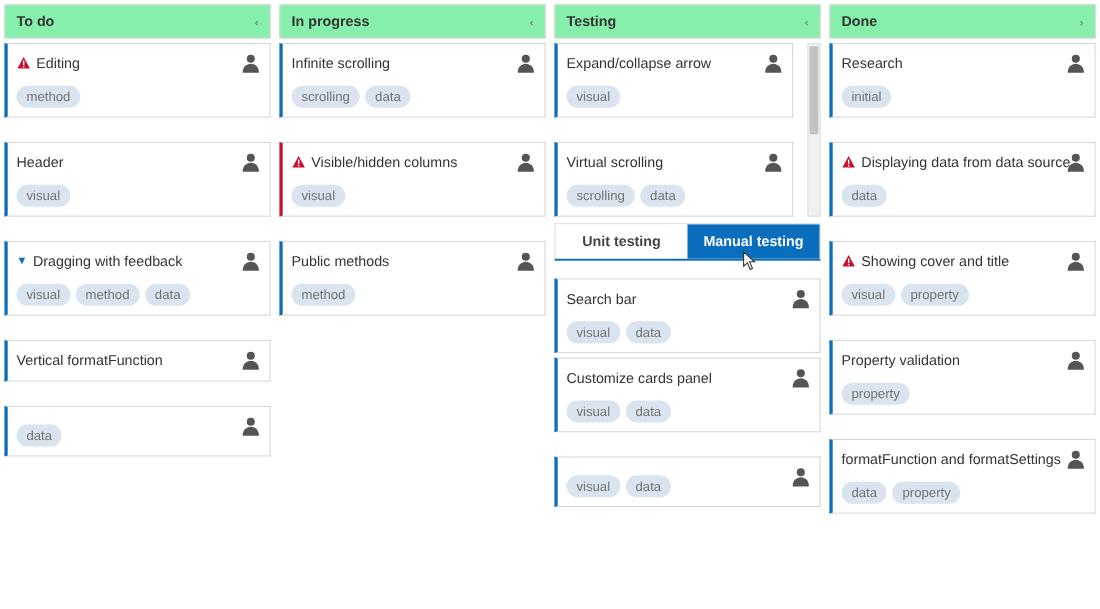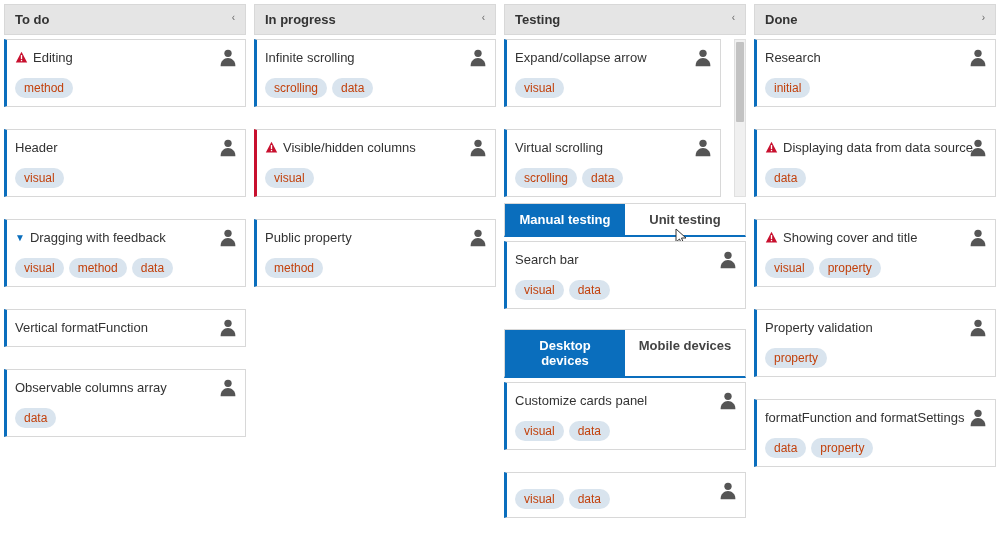--- a/index.html
+++ b/index.html
@@ -13,25 +13,25 @@
   .board {
     display: flex;
     gap: 8px;
     align-items: flex-start;
   }
   .column {
     width: 242px;
     flex-shrink: 0;
   }
   .col-header {
-    background: #e5e5e5;
+    background: #86efac;
     border: 1px solid #d8d8d8;
     padding: 7px 10px;
     display: flex;
-    align-items: flex-start;
+    align-items: flex-end;
     justify-content: space-between;
     margin-bottom: 4px;
   }
   .col-title {
     font-weight: 600;
     color: #333;
   }
   .chevron {
     color: #666;
     font-size: 10px;
@@ -67,21 +67,21 @@
     color: #c8102e;
   }
   .warn svg { width: 13px; height: 13px; display:block; }
   .caret-down {
     color: #0a6ebd;
     font-size: 10px;
   }
   .tags { display: flex; gap: 5px; flex-wrap: wrap; margin-top: 10px; }
   .tag {
     background: #d9e4ee;
-    color: #c2410c;
+    color: #737373;
     border-radius: 10px;
     padding: 3px 9px;
     font-size: 12px;
   }
   .tabs {
     display: flex;
     border: 1px solid #d8d8d8;
     border-bottom: 2px solid #0a6ebd;
     margin-top: 2px;
     background:#fff;
@@ -197,23 +197,20 @@
             <span class="card-title">Vertical formatFunction</span>
           </div>
           <span class="avatar">
             <svg viewBox="0 0 24 24" fill="#555">
               <circle cx="12" cy="8" r="4"></circle>
               <path d="M4 21c0-4.4 3.6-8 8-8s8 3.6 8 8v1H4z"></path>
             </svg>
           </span>
         </div>
         <div class="card">
-          <div class="card-top">
-            <span class="card-title">Observable columns array</span>
-          </div>
           <span class="avatar">
             <svg viewBox="0 0 24 24" fill="#555">
               <circle cx="12" cy="8" r="4"></circle>
               <path d="M4 21c0-4.4 3.6-8 8-8s8 3.6 8 8v1H4z"></path>
             </svg>
           </span>
           <div class="tags">
             <span class="tag">data</span>
           </div>
         </div>
@@ -257,21 +254,21 @@
               <circle cx="12" cy="8" r="4"></circle>
               <path d="M4 21c0-4.4 3.6-8 8-8s8 3.6 8 8v1H4z"></path>
             </svg>
           </span>
           <div class="tags">
             <span class="tag">visual</span>
           </div>
         </div>
         <div class="card">
           <div class="card-top">
-            <span class="card-title">Public property</span>
+            <span class="card-title">Public methods</span>
           </div>
           <span class="avatar">
             <svg viewBox="0 0 24 24" fill="#555">
               <circle cx="12" cy="8" r="4"></circle>
               <path d="M4 21c0-4.4 3.6-8 8-8s8 3.6 8 8v1H4z"></path>
             </svg>
           </span>
           <div class="tags">
             <span class="tag">method</span>
           </div>
@@ -316,50 +313,46 @@
               <span class="tag">data</span>
             </div>
           </div>
         </div>
       <div class="scrollbar">
         <div class="scroll-thumb"></div>
       </div>
     </div>
 
     <div class="tabs" style="margin-top:6px; position:relative;">
+      <div class="tab">Unit testing</div>
       <div class="tab active">Manual testing</div>
-      <div class="tab">Unit testing</div>
       <div class="cursor" style="left:170px; top:24px;">
         <svg viewBox="0 0 14 18">
             <path d="M1 1 L1 14 L4.5 11 L7 17 L9 16 L6.5 10 L11 10 Z" fill="#fff" stroke="#333" stroke-width="1"></path>
           </svg>
       </div>
     </div>
-    <div class="cards" style="margin-top:4px;">
+    <div class="cards" style="margin-top:16px;">
         <div class="card">
           <div class="card-top">
             <span class="card-title">Search bar</span>
           </div>
           <span class="avatar">
             <svg viewBox="0 0 24 24" fill="#555">
               <circle cx="12" cy="8" r="4"></circle>
               <path d="M4 21c0-4.4 3.6-8 8-8s8 3.6 8 8v1H4z"></path>
             </svg>
           </span>
           <div class="tags">
             <span class="tag">visual</span>
             <span class="tag">data</span>
           </div>
         </div>
       </div>
 
-    <div class="tabs" style="margin-top:20px;">
-      <div class="tab active">Desktop devices</div>
-      <div class="tab">Mobile devices</div>
-    </div>
     <div class="cards" style="margin-top:4px;">
         <div class="card">
           <div class="card-top">
             <span class="card-title">Customize cards panel</span>
           </div>
           <span class="avatar">
             <svg viewBox="0 0 24 24" fill="#555">
               <circle cx="12" cy="8" r="4"></circle>
               <path d="M4 21c0-4.4 3.6-8 8-8s8 3.6 8 8v1H4z"></path>
             </svg>

